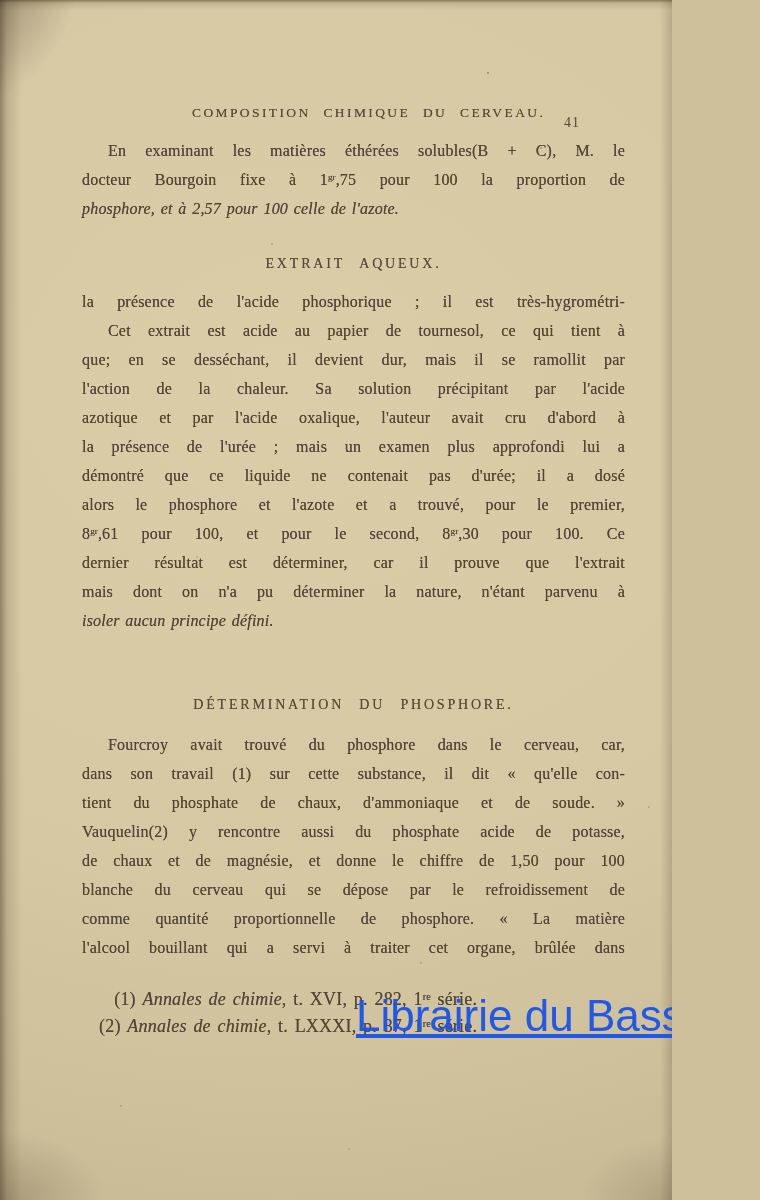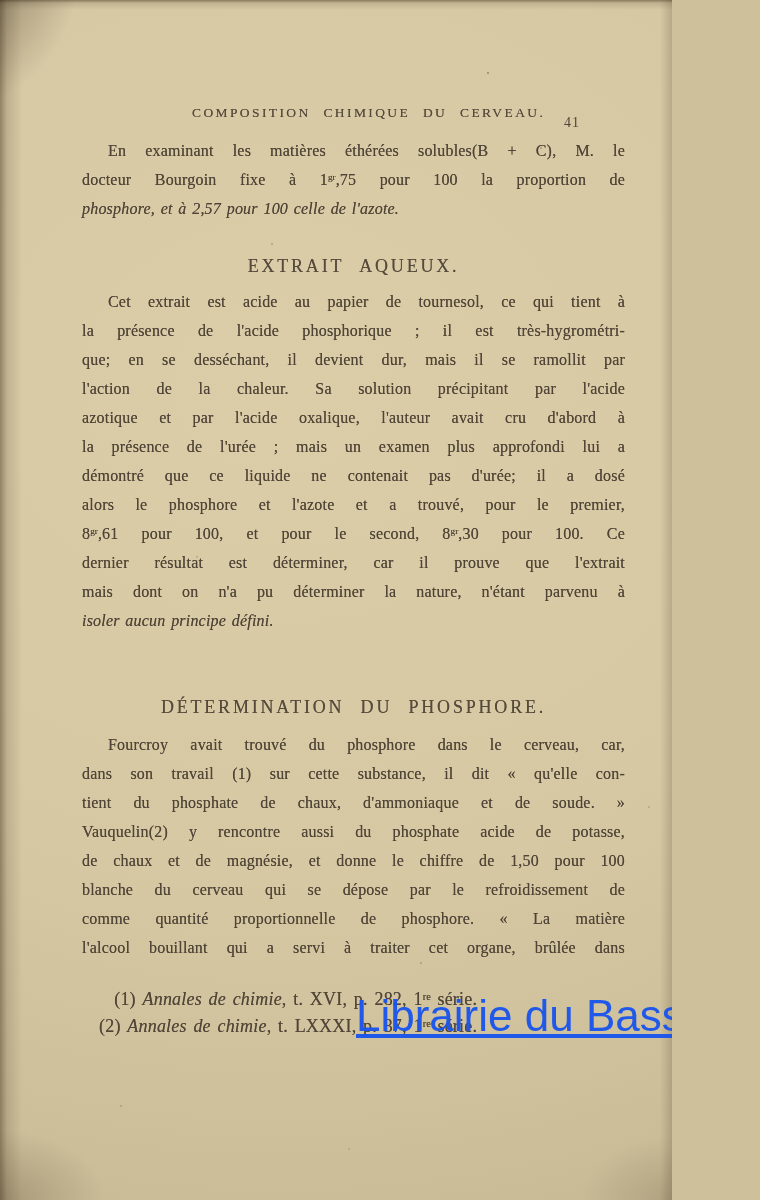--- a/index.html
+++ b/index.html
@@ -57,21 +57,21 @@
   }
   .line.j  { text-align: justify; text-align-last: justify; }
   .line.nj { text-align: justify; text-align-last: left; font-style: italic; }
   .line.indent { text-indent: 26px; }
   .line sup, .footline sup {
     font-size: 0.58em; line-height: 0; vertical-align: 0.5em; letter-spacing: 0;
   }
   .sec {
     position: absolute; left: 82px; width: 543px; margin: 0;
     text-align: center; font-weight: 400;
-    font-size: 18px; letter-spacing: 2.8px; word-spacing: 9px;
+    font-size: 14px; letter-spacing: 2.8px; word-spacing: 9px;
     color: #554a3b; text-shadow: 0 0 0.4px rgba(85,74,59,0.7);
   }
   .sec1 { top: 256px; }
   .sec2 { top: 697px; }
   .footnotes { position: absolute; left: 99px; top: 986px; }
   .footline {
     height: 27px; line-height: 27px; white-space: nowrap;
     font-size: 18px; letter-spacing: 0.2px; word-spacing: 2px;
     color: #504537; text-shadow: 0 0 0.4px rgba(80,69,55,0.7); text-align: right;
   }
@@ -94,22 +94,22 @@
 
   <div class="para para1">
     <div class="line j indent">En examinant les matières éthérées solubles(B + C), M. le</div>
     <div class="line j">docteur Bourgoin fixe à 1<sup>gr</sup>,75 pour 100 la proportion de</div>
     <div class="line nj">phosphore, et à 2,57 pour 100 celle de l'azote.</div>
   </div>
 
   <h2 class="sec sec1">EXTRAIT AQUEUX.</h2>
 
   <div class="para para2">
+    <div class="line j">la présence de l'acide phosphorique ; il est très-hygrométri-</div>
     <div class="line j indent">Cet extrait est acide au papier de tournesol, ce qui tient à</div>
-    <div class="line j">la présence de l'acide phosphorique ; il est très-hygrométri-</div>
     <div class="line j">que; en se desséchant, il devient dur, mais il se ramollit par</div>
     <div class="line j">l'action de la chaleur. Sa solution précipitant par l'acide</div>
     <div class="line j">azotique et par l'acide oxalique, l'auteur avait cru d'abord à</div>
     <div class="line j">la présence de l'urée ; mais un examen plus approfondi lui a</div>
     <div class="line j">démontré que ce liquide ne contenait pas d'urée; il a dosé</div>
     <div class="line j">alors le phosphore et l'azote et a trouvé, pour le premier,</div>
     <div class="line j">8<sup>gr</sup>,61 pour 100, et pour le second, 8<sup>gr</sup>,30 pour 100. Ce</div>
     <div class="line j">dernier résultat est déterminer, car il prouve que l'extrait</div>
     <div class="line j">mais dont on n'a pu déterminer la nature, n'étant parvenu à</div>
     <div class="line nj">isoler aucun principe défini.</div>

